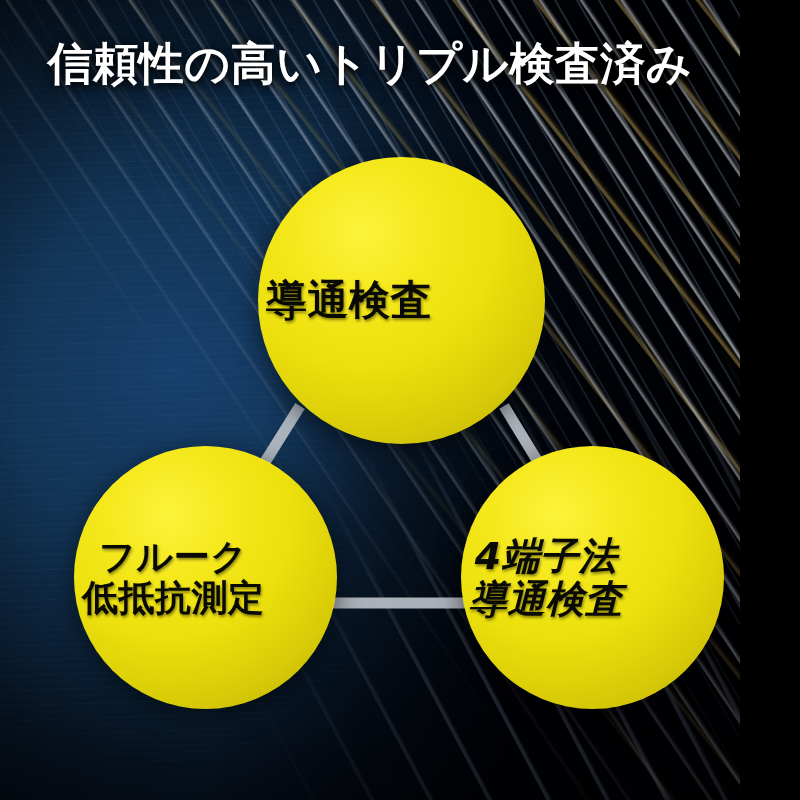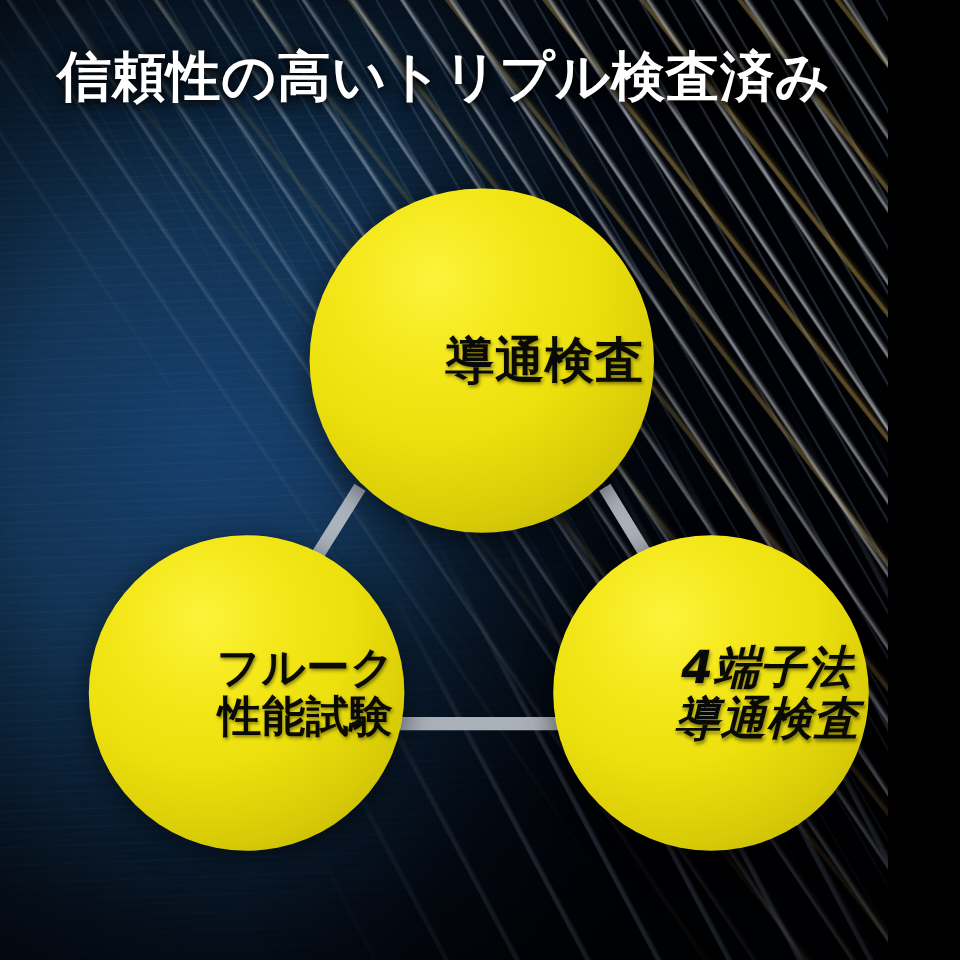--- a/index.html
+++ b/index.html
@@ -127,21 +127,21 @@
 
   
   .connectors { position: absolute; inset: 0; z-index: 2; }
 
   
   .node {
     position: absolute;
     border-radius: 50%;
     display: flex;
     align-items: center;
-    justify-content: flex-end;
+    justify-content: flex-start;
     text-align: center;
     z-index: 3;
     background:
       radial-gradient(circle at 36% 26%, #fcf43c 0%, #f5e81c 24%, #ece00d 48%, #d9cc07 72%, #b8ad08 100%);
     box-shadow: 0 6px 26px rgba(0,0,0,.55);
   }
   .node-label {
     color: #0a0a05;
     font-weight: 700;
     line-height: 1.12;
@@ -182,21 +182,21 @@
 
   <div class="node" id="node-top">
     <div class="node-label">
       <div>導通検査</div>
     </div>
   </div>
 
   <div class="node" id="node-left">
     <div class="node-label">
       <div>フルーク</div>
-      <div>性能試験</div>
+      <div>低抵抗測定</div>
     </div>
   </div>
 
   <div class="node" id="node-right">
     <div class="node-label">
       <div>4端子法</div>
       <div>導通検査</div>
     </div>
   </div>
 

